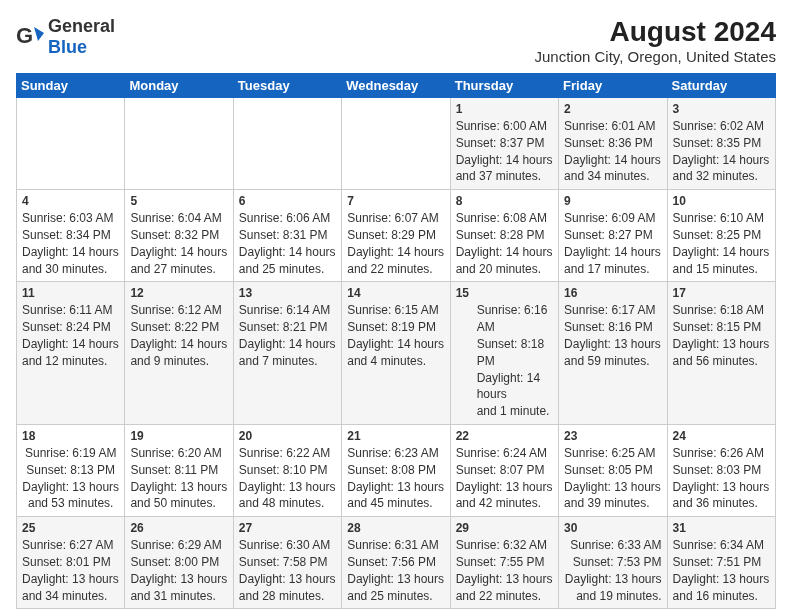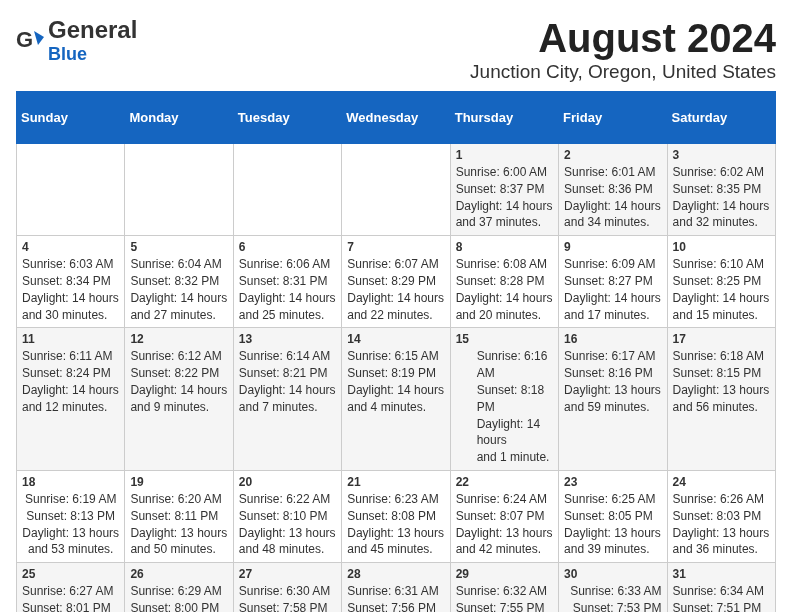--- a/index.html
+++ b/index.html
@@ -22,37 +22,37 @@
       gap: 4px;
     }
     .logo-icon {
       width: 28px;
       height: 28px;
     }
     .title-block {
       text-align: right;
     }
     .month-year {
-      font-size: 40px;
+      font-size: 28px;
       font-weight: bold;
       color: #222;
     }
     .location {
-      font-size: 19px;
+      font-size: 15px;
       color: #333;
     }
     table {
       width: 100%;
       border-collapse: collapse;
       table-layout: fixed;
     }
     thead tr th {
       background-color: #1565c0;
       color: #fff;
-      padding: 18px 4px;
+      padding: 4px 4px;
       font-size: 13px;
       font-weight: bold;
       text-align: left;
       border: 1px solid #1565c0;
     }
     tbody tr td {
       vertical-align: top;
       border: 1px solid #ccc;
       padding: 4px 5px;
       font-size: 10.5px;
@@ -86,21 +86,21 @@
 </head>
 <body>
 
 <div class="header">
   <div class="logo">
     <svg class="logo-icon" viewBox="0 0 28 28" xmlns="http://www.w3.org/2000/svg">
       <text x="0" y="20" font-size="22" font-weight="bold" fill="#333">G</text>
       <polygon points="18,4 28,10 22,18" fill="#1565c0"></polygon>
     </svg>
     <div>
-      <span style="font-size:24px;font-weight:bold;color:#333;">General</span><br>
+      <span style="font-size:18px;font-weight:bold;color:#333;">General</span><br>
       <span style="font-size:18px;font-weight:bold;color:#1565c0;">Blue</span>
     </div>
   </div>
   <div class="title-block">
     <div class="month-year">August 2024</div>
     <div class="location">Junction City, Oregon, United States</div>
   </div>
 </div>
 
 <table>

